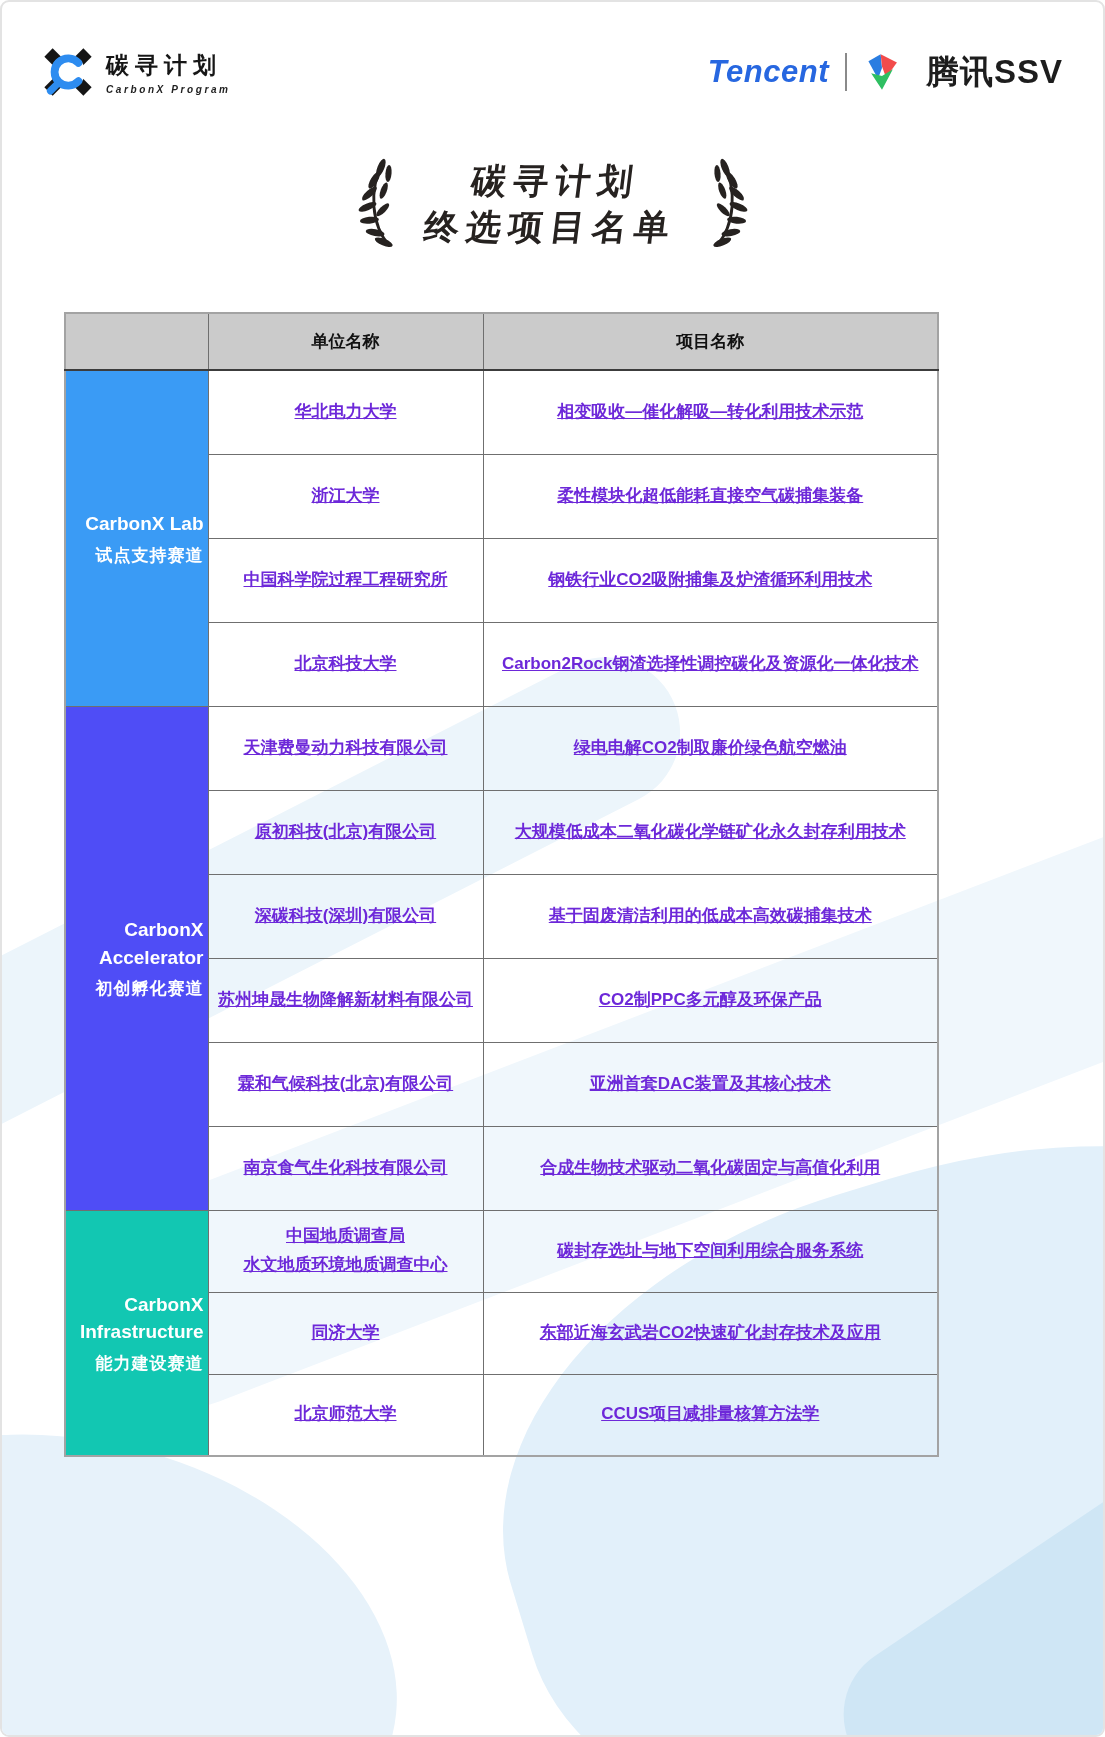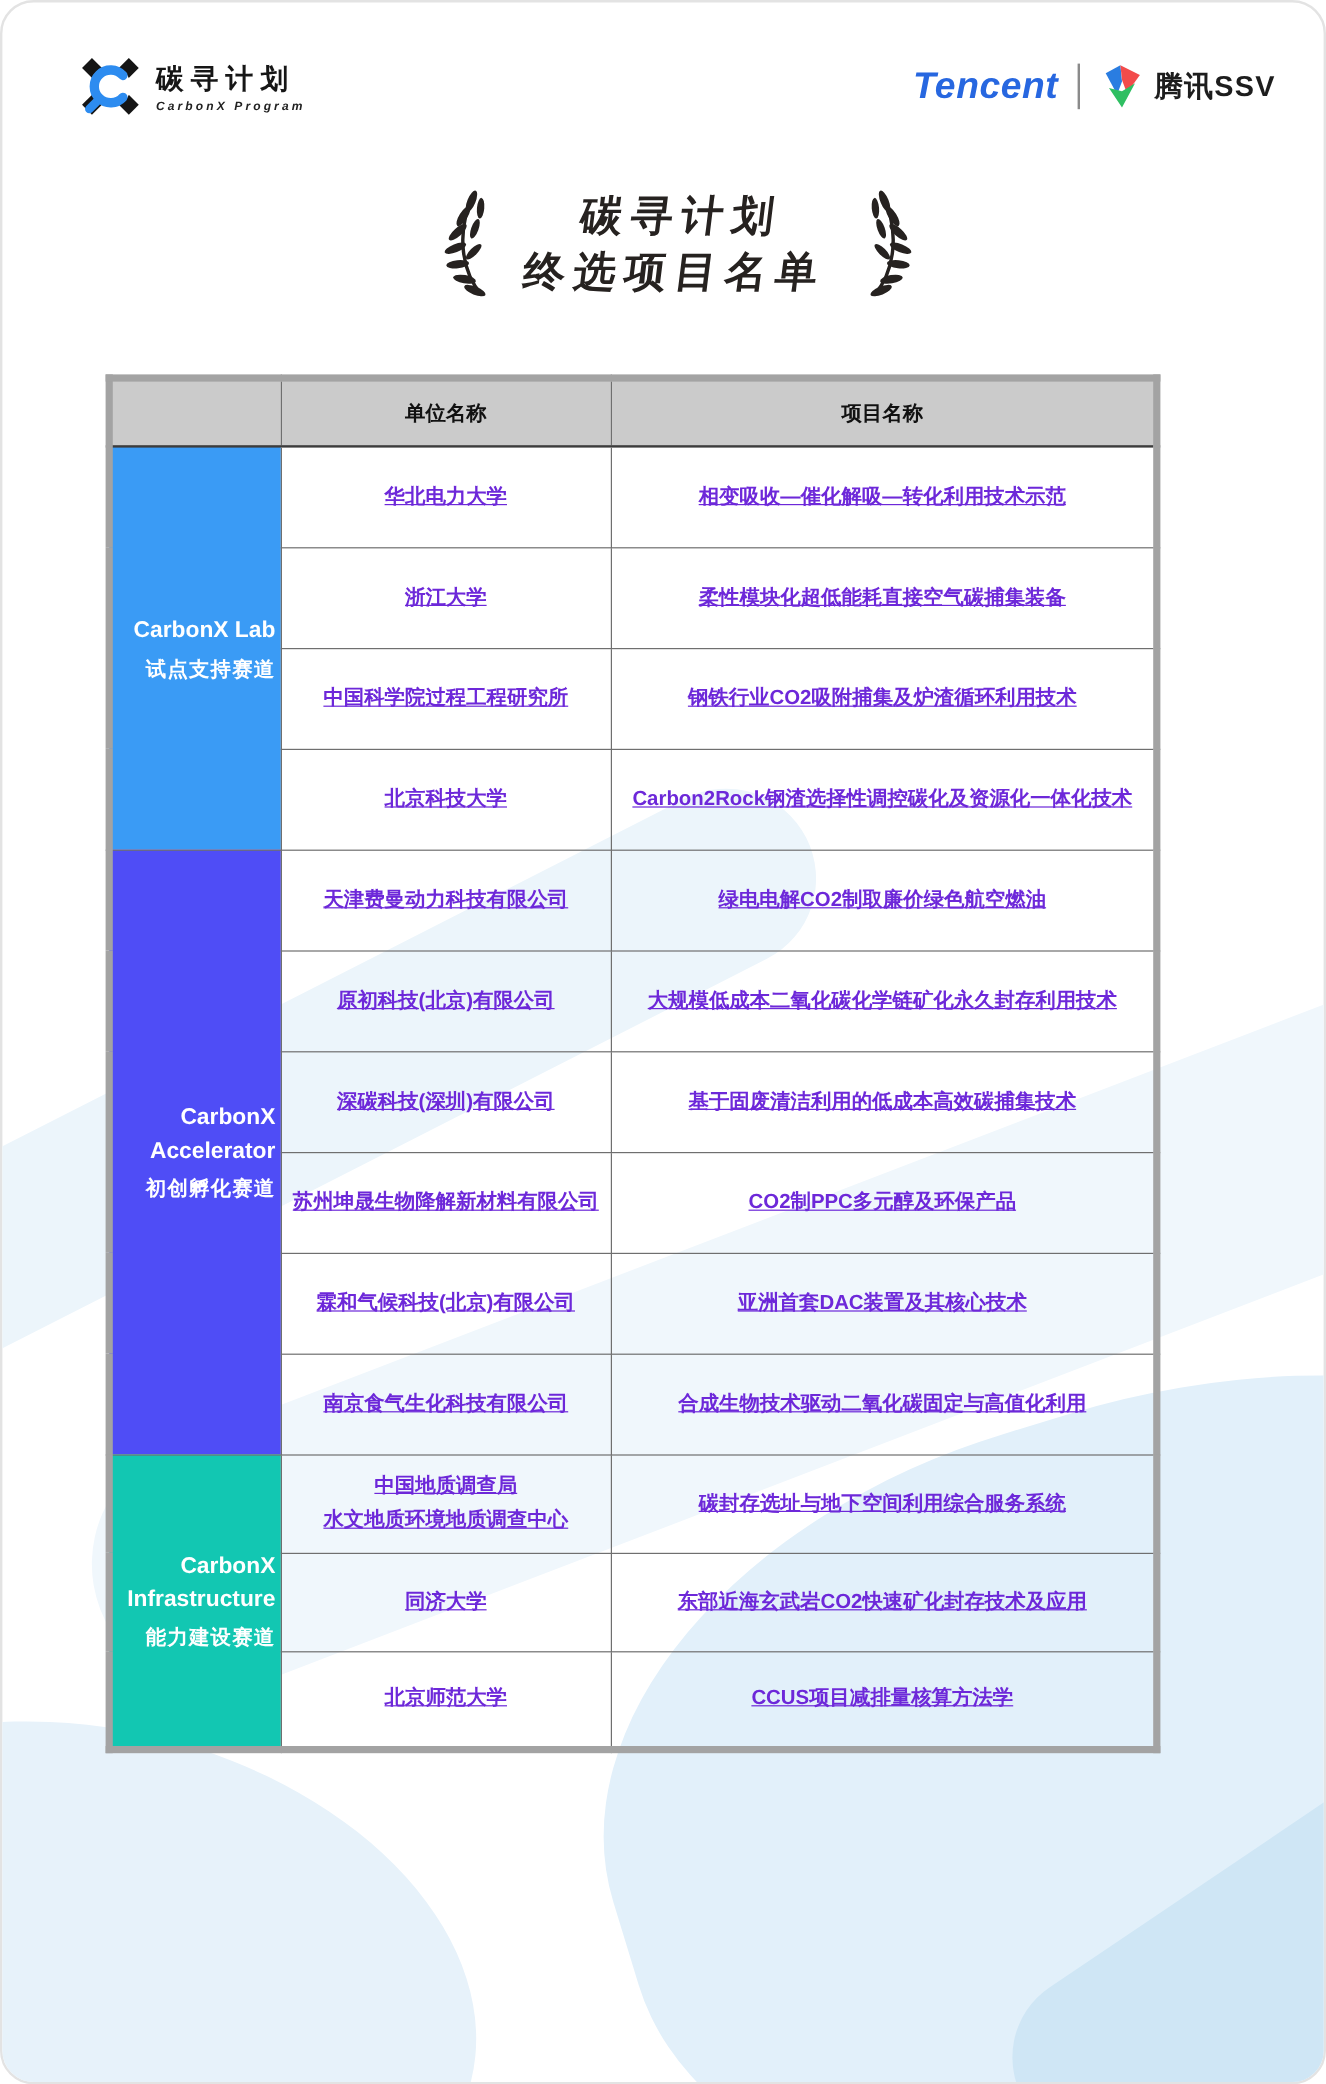--- a/index.html
+++ b/index.html
@@ -2,57 +2,57 @@
 <html><head>
 <meta charset="utf-8">
 <style>
   * { margin:0; padding:0; box-sizing:border-box; }
   html,body { width:1105px; height:1737px; }
   body {
     font-family:"Liberation Sans","DejaVu Sans",sans-serif;
     background:#fff; position:relative; overflow:hidden;
   }
   .page {
-    position:absolute; inset:0; border:2px solid #e3e3e3; border-radius:28px;
-    overflow:hidden; background:#fff;padding-left:24px;
+    position:absolute; inset:0; border:2px solid #e3e3e3; border-radius:9px;
+    overflow:hidden; background:#fff;
   }
   
   .deco { position:absolute; z-index:0; }
   .deco-ribbon1 { left:-200px; top:830px; width:920px; height:150px; background:#ecf5fb; transform:rotate(-27deg); border-radius:90px; }
   .deco-ribbon2 { left:40px; top:1010px; width:1250px; height:210px; background:#f0f7fc; transform:rotate(-21deg); border-radius:110px; }
   .deco-blob1 { left:500px; top:1160px; width:980px; height:640px; background:#e2f0fa; transform:rotate(-17deg); border-radius:46% 54% 52% 48%; }
   .deco-blob2 { left:-240px; top:1440px; width:640px; height:430px; background:#e7f2fa; transform:rotate(14deg); border-radius:50%; }
   .deco-corner { left:870px; top:1545px; width:430px; height:330px; background:#cfe6f5; transform:rotate(-34deg); border-radius:70px; }
   .content { position:relative; z-index:1; width:100%; height:100%; }
 
   
   .header { position:absolute; top:44px; left:40px; right:40px; display:flex; justify-content:space-between; align-items:center; }
   .brand-left { display:flex; align-items:center; gap:12px; }
   .brand-text .zh { font-size:23px; font-weight:800; color:#161616; letter-spacing:6px; }
   .brand-text .en { font-size:10px; font-weight:700; color:#222; letter-spacing:2.6px; margin-top:3px;font-style:italic; }
   .brand-right { display:flex; align-items:center; gap:16px; }
   .tencent-word { font-size:31px; font-weight:700; font-style:italic; color:#2767e0; letter-spacing:0.5px; }
   .logo-divider { width:2px; height:38px; background:#8a8a8a; }
   .ssv-group { display:flex; align-items:center; gap:8px; }
-  .ssv-text { font-size:24px; font-weight:800; color:#1d1d1d; letter-spacing:1px; }
+  .ssv-text { font-size:33px; font-weight:800; color:#1d1d1d; letter-spacing:1px;margin-left:17px; }
 
   
   .title-wrap { position:absolute; top:156px; left:0; width:100%; display:flex; justify-content:center; align-items:center; gap:28px; }
   .title-lines { text-align:center; transform:skewX(-7deg); }
   .title-lines .t1, .title-lines .t2 {
     font-size:35px; font-weight:800; color:#262220; letter-spacing:7px; line-height:1.32;
   }
   .laurel { display:block; }
   .laurel.mirror { transform:scaleX(-1); }
 
   
   .table-wrap { position:absolute; left:62px; top:310px; width:873px; }
   table { border-collapse:collapse; width:100%; table-layout:fixed; }
   td, th { border:1px solid #6f6f6f; }
-  table { border:6px solid #a3a3a3; }
+  table { border:2px solid #a3a3a3; }
   th {
     background:#cbcbcb; height:57px; font-size:17px; font-weight:800; color:#111;
     border-bottom:2px solid #3c3c3c; text-align:center; vertical-align:middle;
   }
   td.cell {
     background:transparent; text-align:center; vertical-align:middle;
     font-size:17px; font-weight:700; color:#6d28d9; height:84px;
     white-space:pre-line; line-height:1.7; padding:0 6px;text-decoration:underline;
   }
   tr.infra td.cell { height:82px; }

